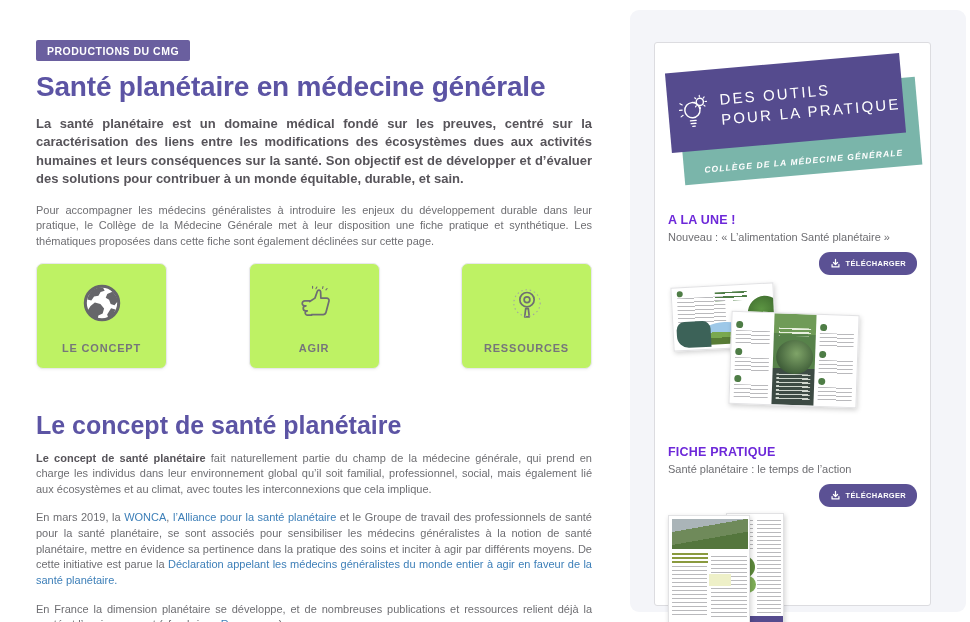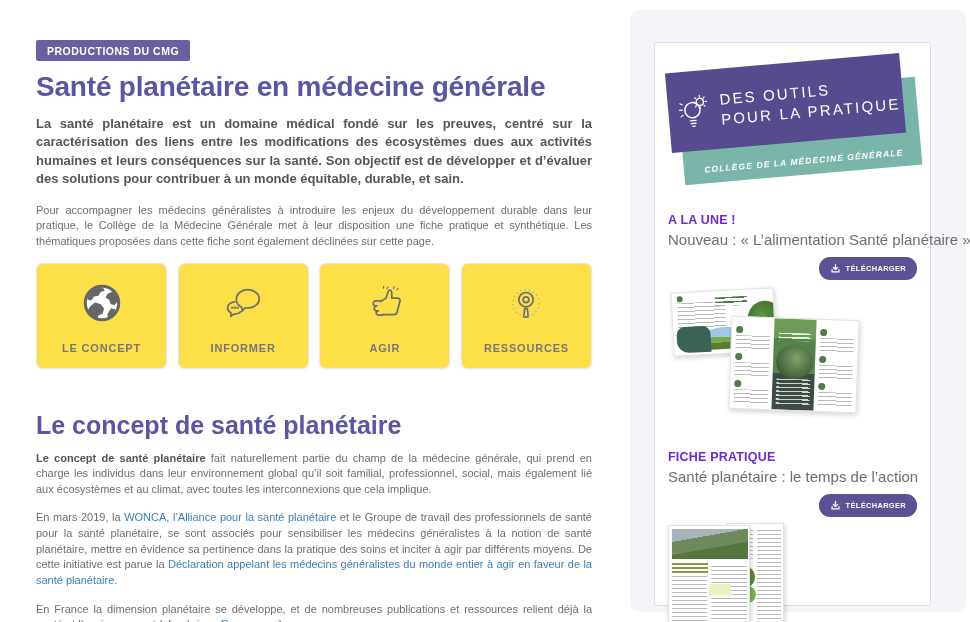--- a/index.html
+++ b/index.html
@@ -15,21 +15,21 @@
     margin: 10px 0 12px; }
   p.intro { color: #57545a; font-weight: 700; font-size: 13px; line-height: 1.42;
     text-align: justify; margin-bottom: 14px; }
   p.body { color: #6e6e72; font-size: 11px; line-height: 1.42; text-align: justify;
     margin-bottom: 13px; }
   p.body strong { color: #57545a; }
   a.lnk { color: #3d7fb8; text-decoration: none; cursor: pointer; }
   .mb-lg { margin-bottom: 34px; }
 
   .cards { display: flex; justify-content: space-between; margin-bottom: 42px; }
-  .card { width: 131px; height: 106px; background: #fde047; border: 1px solid #e8e8ec;
+  .card { width: 131px; height: 106px; background: #bef264; border: 1px solid #e8e8ec;
     border-radius: 7px; box-shadow: 0 1px 3px rgba(0,0,0,.05); display: flex;
     flex-direction: column; align-items: center; justify-content: flex-end;
     padding-bottom: 14px; cursor: pointer; }
   .card-icon { flex: 1; display: flex; align-items: center; justify-content: center; }
   .card-label { color: #76767a; font-size: 11px; font-weight: 600; letter-spacing: .8px; }
 
   h2.sec-title { color: #5c54a4; font-size: 25px; font-weight: 700; margin: 0 0 11px; }
 
   
   .sidebar { position: absolute; left: 630px; top: 10px; width: 336px; height: 602px;
@@ -45,21 +45,21 @@
     background: #554b8e; transform: rotate(-5deg); display: flex; align-items: center;
     padding-left: 8px; }
   .banner-text { color: #fff; margin-left: 6px; }
   .banner-line1 { font-size: 15px; letter-spacing: 2.2px; }
   .banner-line2 { font-size: 15px; letter-spacing: 2.2px; margin-top: 3px; }
   .banner-college { position: absolute; left: 36px; top: 99px; transform: rotate(-5deg);
     color: #fff; font-size: 8.5px; font-weight: 700; font-style: italic;
     letter-spacing: 1.1px; }
 
   .sb-heading { color: #6d28d9; font-size: 12.5px; font-weight: 700; letter-spacing: .2px; }
-  .sb-sub { color: #6e6e72; font-size: 15px; margin-top: 4px; white-space: nowrap; }
+  .sb-sub { color: #6e6e72; font-size: 11px; margin-top: 4px; white-space: nowrap; }
   .dl-row { display: flex; justify-content: flex-end; margin-top: 9px; }
   .dl-btn { display: inline-flex; align-items: center; gap: 5px; background: #5b5194;
     color: #fff; border: none; border-radius: 11px; height: 23px; padding: 0 11px;
     font-size: 7.5px; font-weight: 700; letter-spacing: .3px; cursor: pointer;
     font-family: "Liberation Sans", sans-serif; }
 
   .mt-block { margin-top: 24px; }
 
   
   .thumbs-une { position: relative; height: 150px; margin-top: 6px; cursor: pointer; }
@@ -132,32 +132,20 @@
           <path fill="#66666a" d="M27.5 12.5l5.4-2.2c3 2.5 5 6 5.6 9.9l-3.4 4.1-4-1.3-1.7-4.3-3.5-2.3 1.6-3.9z"></path>
           <path fill="#66666a" d="M14.5 21.5l5.8 1.6 3.9 4.6-1.5 5.4-4.5 2.1-.8 3.8c-4.7-1.1-8.6-4.3-10.7-8.5l3.3-5.3 4.5-3.7z"></path>
           <path fill="#66666a" d="M31.5 27.5l4.6 1.2-2.6 6.1-4.8 3.4-1.3-4.1 4.1-6.6z"></path>
         </svg>
       </div>
       <div class="card-label">LE CONCEPT</div>
     </div>
     <div class="card">
       <div class="card-icon">
         <svg class="icn" viewBox="0 0 44 44" width="42" height="42" fill="none" stroke="#6e6e72" stroke-width="1.8" stroke-linecap="round" stroke-linejoin="round">
-          <path d="M27 8c6.6 0 12 4.3 12 9.7 0 5.3-5.4 9.6-12 9.6-1 0-2-.1-2.9-.3L21 30.5l-.4-4.1c-3.4-1.6-5.6-4.7-5.6-8.3C15 12.3 20.4 8 27 8z"></path>
-          <path d="M13.5 20.8c-4.2 0-7.7 2.8-7.7 6.3 0 2.3 1.5 4.3 3.7 5.4l-.3 3.5 3.4-2.4c.3 0 .6.1.9.1 2.4 0 4.6-.9 6-2.3"></path>
-          <circle cx="10.8" cy="27" r=".4" fill="#6e6e72"></circle>
-          <circle cx="13.6" cy="27" r=".4" fill="#6e6e72"></circle>
-          <circle cx="16.4" cy="27" r=".4" fill="#6e6e72"></circle>
-        </svg>
-      </div>
-      <div class="card-label">INFORMER</div>
-    </div>
-    <div class="card">
-      <div class="card-icon">
-        <svg class="icn" viewBox="0 0 44 44" width="42" height="42" fill="none" stroke="#6e6e72" stroke-width="1.8" stroke-linecap="round" stroke-linejoin="round">
           <path d="M17.5 20.5l5.5-3.6 2.5-7.3c.6-1.8 3.2-1.5 3.4.4l.3 6.9h6.1c1.6 0 2.8 1.5 2.4 3l-3.1 11.8c-.4 1.4-1.7 2.4-3.1 2.4H19.5"></path>
           <path d="M17.5 19.8h-5.2a2.6 2.6 0 1 0 0 5.2h1"></path>
           <path d="M13.3 25a2.6 2.6 0 1 0 0 5.2h1.4"></path>
           <path d="M14.7 30.2a2.2 2.2 0 1 0 .6 4.4h4.2"></path>
           <path d="M20.5 6.5v-2M24 7l1-1.7M31 6.8l.4-2M34.5 8.3l1.2-1.5" stroke-width="1.2"></path>
         </svg>
       </div>
       <div class="card-label">AGIR</div>
     </div>
     <div class="card">

